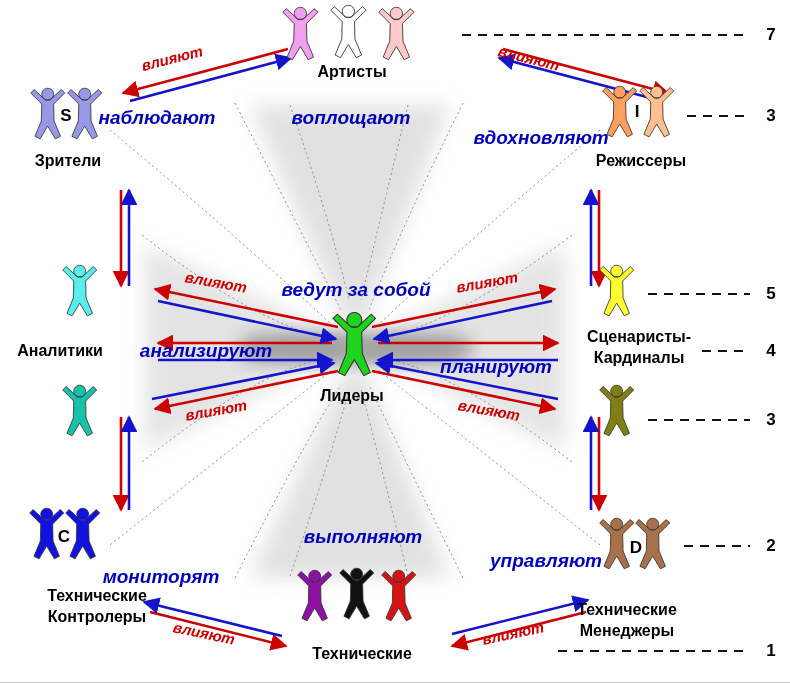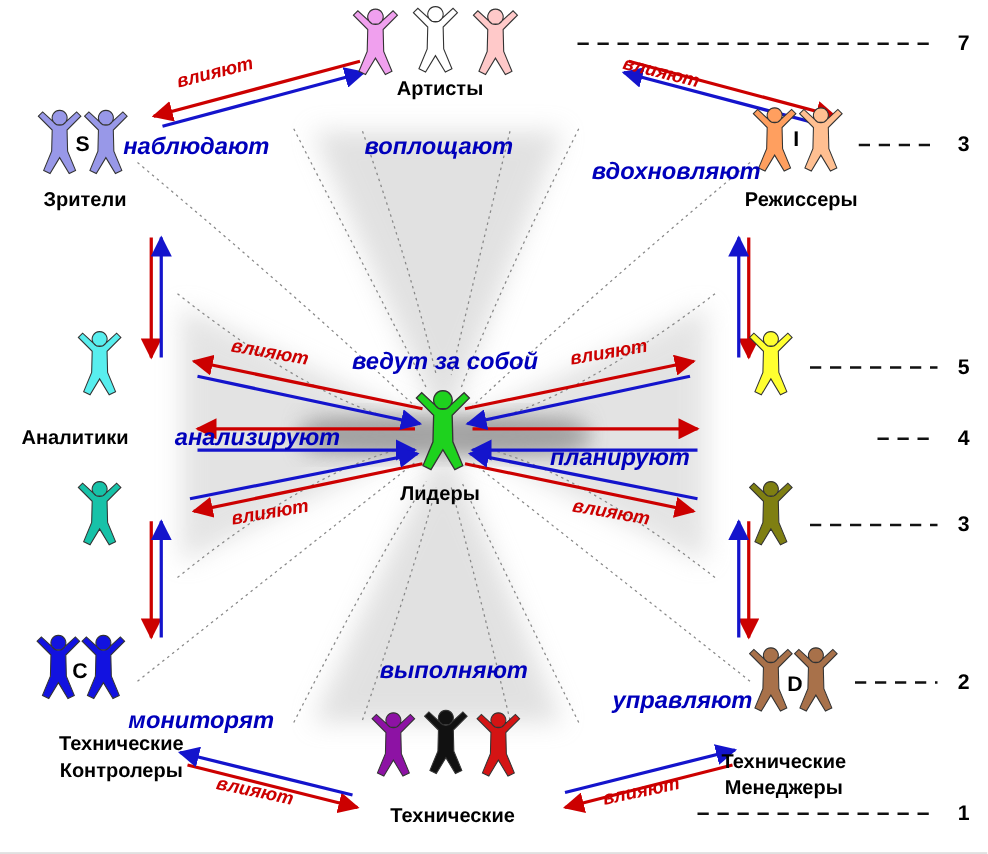--- a/index.html
+++ b/index.html
@@ -141,20 +141,24 @@
 
   <div class="lbl letter" style="left:66px; top:116px;">S</div>
   <div class="lbl letter" style="left:637px; top:112px;">I</div>
   <div class="lbl letter" style="left:64px; top:537px;">C</div>
   <div class="lbl letter" style="left:636px; top:548px;">D</div>
 
   <div class="lbl grp" style="left:352px; top:72px;">Артисты</div>
   <div class="lbl grp" style="left:68px; top:161px;">Зрители</div>
   <div class="lbl grp" style="left:641px; top:161px;">Режиссеры</div>
   <div class="lbl grp" style="left:60px; top:351px;">Аналитики</div>
+  <div class="lbl grp two" style="left:639px; top:348px;">
+    <div>Сценаристы-</div>
+    <div>Кардиналы</div>
+  </div>
   <div class="lbl grp" style="left:352px; top:396px;">Лидеры</div>
   <div class="lbl grp two" style="left:97px; top:607px;">
     <div>Технические</div>
     <div>Контролеры</div>
   </div>
   <div class="lbl grp two" style="left:627px; top:621px;">
     <div>Технические</div>
     <div>Менеджеры</div>
   </div>
   <div class="lbl grp two" style="left:362px; top:654px;">

